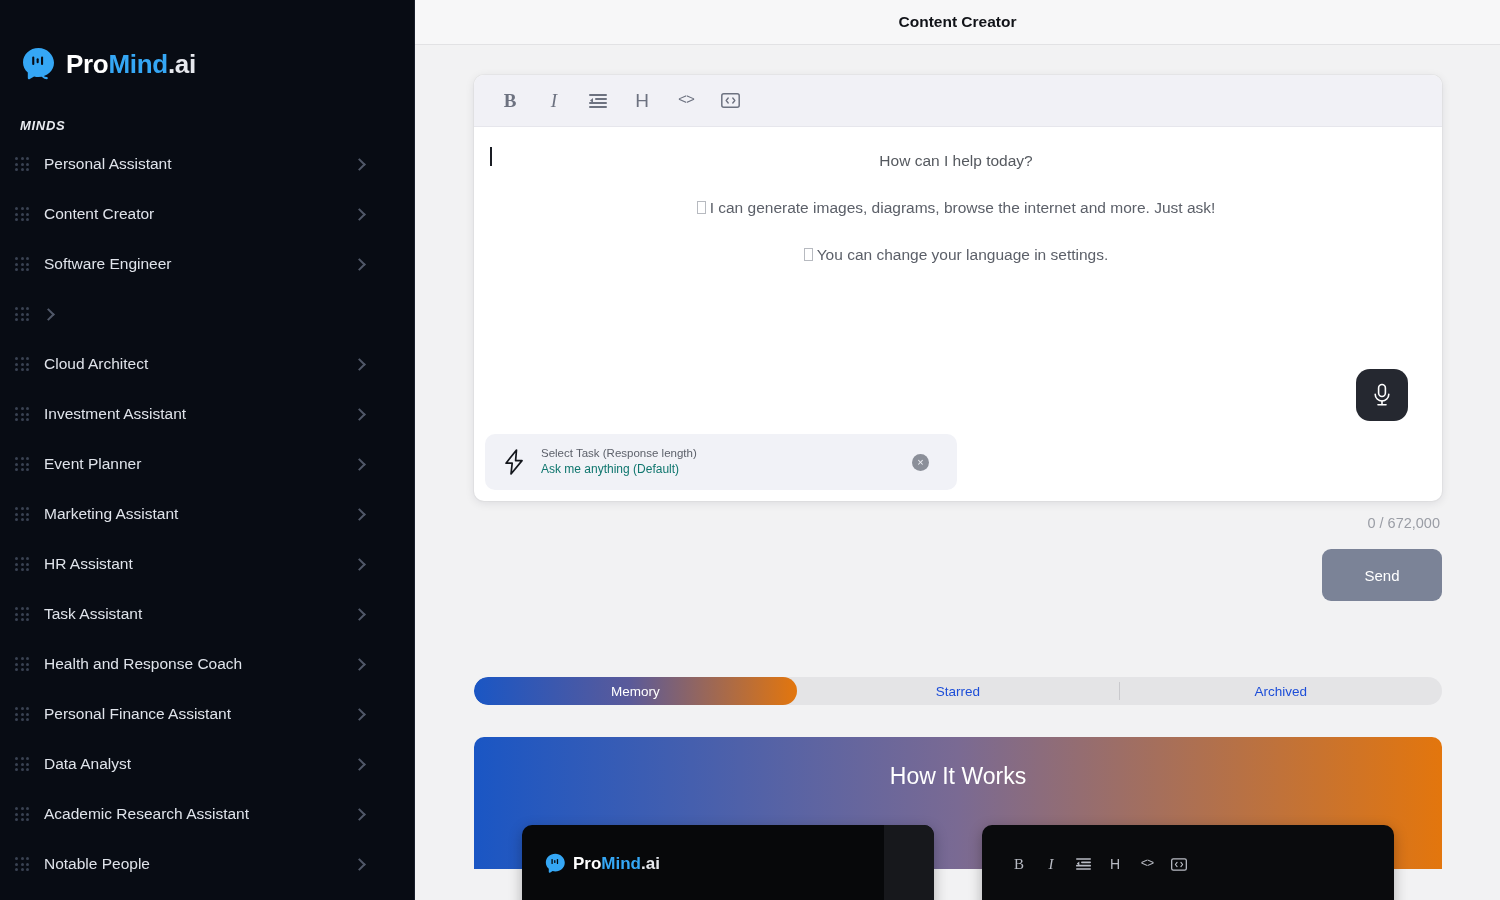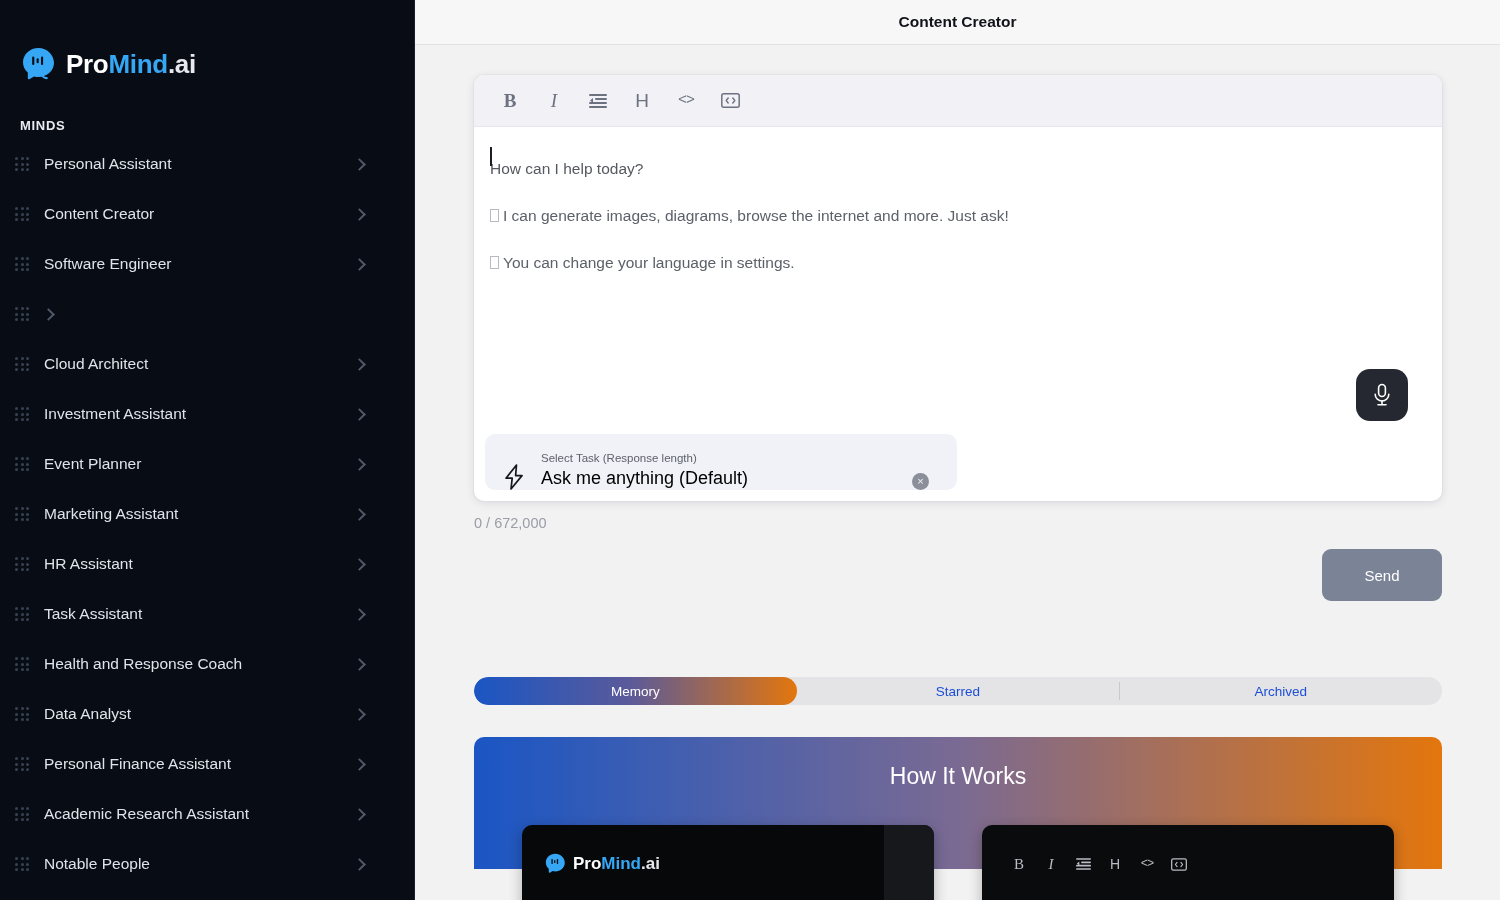--- a/index.html
+++ b/index.html
@@ -29,21 +29,21 @@
   .logo-text {
     font-size: 26px; font-weight: 700; letter-spacing: -0.3px;
     white-space: nowrap;
   }
   .logo-pro { color: #ffffff; }
   .logo-mind { color: #35a7f5; }
   .logo-dotai { color: #e7e9ee; }
 
   .minds-label {
     color: #e9ebf0; font-size: 13px; font-weight: 700;
-    letter-spacing: 0.7px; padding: 30px 0 6px 20px;
+    letter-spacing: 0.7px; padding: 30px 0 6px 20px; font-style: italic;
   }
   .mind-list { display: block; }
   .mind-item {
     display: flex; align-items: center;
     height: 50px; padding: 0 20px 0 14px;
     cursor: pointer; position: relative;
   }
   .grip {
     width: 16px; height: 18px; flex: 0 0 16px;
     display: grid; grid-template-columns: repeat(3, 3px);
@@ -103,22 +103,22 @@
     display: flex; align-items: center; justify-content: center;
     color: #6d7280; cursor: pointer; border-radius: 5px;
     font-size: 17px;
   }
   .tb-b { font-weight: 600; font-family: "Liberation Serif", serif; font-size: 19px; }
   .tb-i { font-style: italic; font-family: "Liberation Serif", serif; font-size: 19px; }
   .tb-h { font-weight: 400; font-size: 19px; }
   .tb-code { font-family: "Liberation Mono", monospace; font-size: 15px; letter-spacing: -1px; }
 
   .editor-body {
-    padding: 32px 20px 0 16px;
-    position: relative; height: 308px;
+    padding: 24px 20px 0 16px;
+    position: relative; height: 308px; text-align: center;
   }
   .caret {
     position: absolute; left: 16px; top: 20px;
     width: 1.5px; height: 19px; background: #1a1d24;
   }
   .ed-line {
     color: #5c6069; font-size: 15.5px; line-height: 1.35;
     margin-bottom: 26px; white-space: nowrap;
   }
   .ed-line.first { color: #55595f; }
@@ -133,37 +133,37 @@
     width: 52px; height: 52px; border-radius: 14px;
     background: #252830;
     display: flex; align-items: center; justify-content: center;
     cursor: pointer;
   }
 
   .task-pill {
     position: absolute; left: 11px; bottom: 11px;
     width: 472px; height: 56px;
     background: #f1f2f7; border-radius: 10px;
-    display: flex; align-items: flex-end; padding: 0 14px 0 18px;
+    display: flex; align-items: center; padding: 0 14px 0 18px;
     cursor: pointer;
   }
   .bolt { width: 22px; height: 26px; flex: 0 0 22px; margin-right: 16px; }
   .task-texts { flex: 1 1 auto; }
   .task-sub { font-size: 11.5px; color: #5d616b; line-height: 1.3; }
-  .task-main { font-size: 18px; color: #000000; line-height: 1.35; }
+  .task-main { font-size: 12px; color: #0f766e; line-height: 1.35; }
   .task-clear {
     width: 17px; height: 17px; border-radius: 50%;
     background: #8b8f99; color: #f1f2f7;
     display: flex; align-items: center; justify-content: center;
     font-size: 11px; line-height: 1; flex: 0 0 17px;
     margin-right: 14px; cursor: pointer;
   }
 
   .counter {
-    color: #9a9da5;
+    text-align: right; color: #9a9da5;
     font-size: 14.5px; padding: 14px 2px 0 0;
   }
   .send-row { display: flex; justify-content: flex-end; padding-top: 18px; }
   .send-btn {
     width: 120px; height: 52px; border-radius: 9px;
     background: #7b8397; color: #ffffff;
     font-size: 15px; border: none; cursor: pointer;
     font-family: "Liberation Sans", sans-serif;
   }
 
@@ -421,36 +421,36 @@
             <i></i>
             <i></i>
             <i></i>
             <i></i>
             <i></i>
             <i></i>
             <i></i>
             <i></i>
             <i></i>
           </span>
+          <span class="mind-label">Personal Finance Assistant</span>
+          <span class="chev"></span>
+        </div>
+        <div class="mind-item">
+          <span class="grip">
+            <i></i>
+            <i></i>
+            <i></i>
+            <i></i>
+            <i></i>
+            <i></i>
+            <i></i>
+            <i></i>
+            <i></i>
+          </span>
           <span class="mind-label">Data Analyst</span>
-          <span class="chev"></span>
-        </div>
-        <div class="mind-item">
-          <span class="grip">
-            <i></i>
-            <i></i>
-            <i></i>
-            <i></i>
-            <i></i>
-            <i></i>
-            <i></i>
-            <i></i>
-            <i></i>
-          </span>
-          <span class="mind-label">Personal Finance Assistant</span>
           <span class="chev"></span>
         </div>
         <div class="mind-item">
           <span class="grip">
             <i></i>
             <i></i>
             <i></i>
             <i></i>
             <i></i>
             <i></i>

